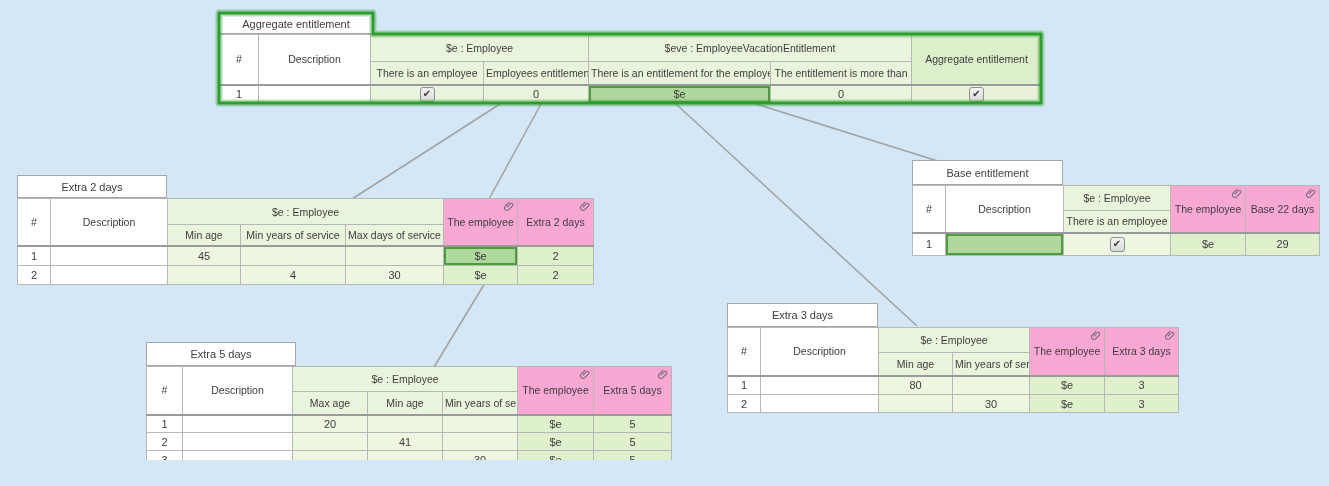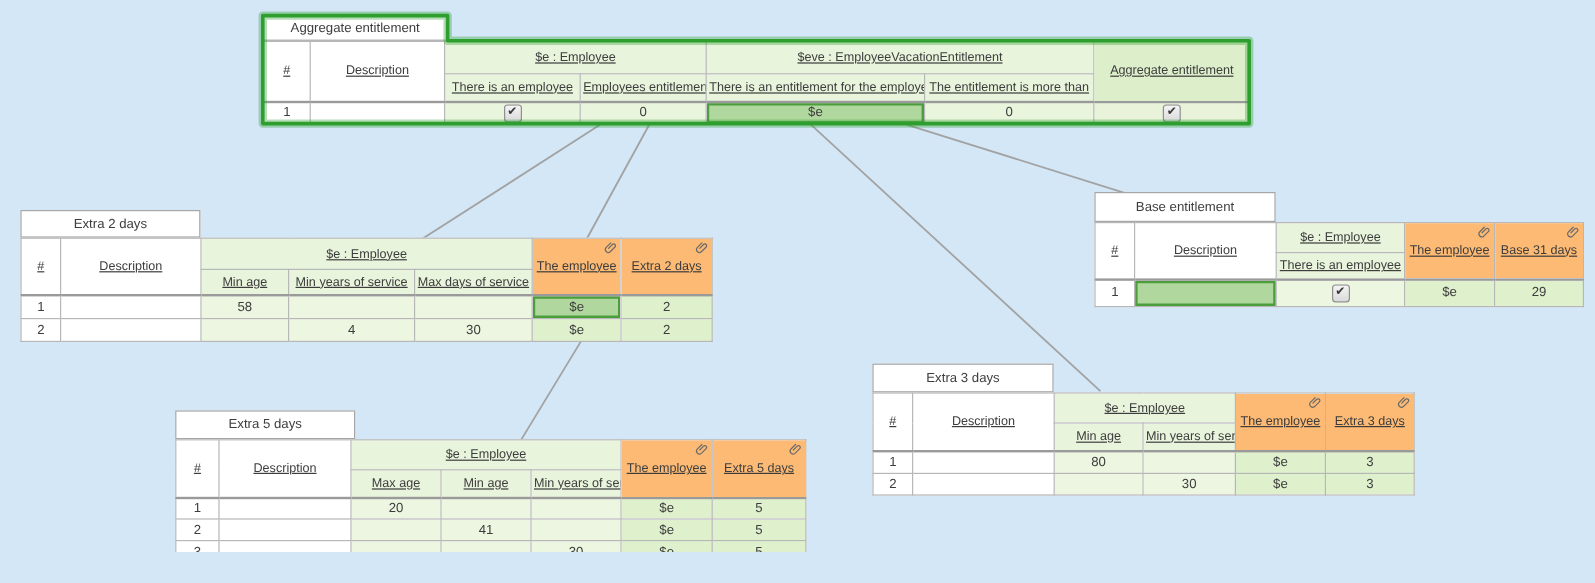--- a/index.html
+++ b/index.html
@@ -6,25 +6,25 @@
   body{background:#d3e7f6;font-family:"Liberation Sans",sans-serif;}
   #stage{position:relative;width:1329px;height:460px;overflow:hidden;background:#d3e7f6;}
   #wires{position:absolute;left:0;top:0;z-index:0;}
   #outline-layer{position:absolute;left:0;top:0;z-index:3;pointer-events:none;}
   .tab{position:absolute;background:#ffffff;border:1px solid #a6a6a6;box-sizing:border-box;
        display:flex;align-items:center;justify-content:center;font-size:11px;color:#3d3d3d;z-index:2;}
   table.dtable{position:absolute;border-collapse:collapse;table-layout:fixed;z-index:1;
        font-size:11px;color:#3d3d3d;background:#ffffff;border:1px solid #9c9c9c;}
   .dtable th,.dtable td{border:1px solid #b7b7b7;text-align:center;vertical-align:middle;
        padding:0 2px;overflow:hidden;white-space:nowrap;box-sizing:border-box;font-weight:normal;}
-  .dtable th{font-size:10.5px;text-decoration:underline;}
+  .dtable th{font-size:10.5px;}
   th.plain,td.plain{background:#ffffff;}
   th.group,th.cond{background:#e9f4dc;}
   td.cond{background:#edf6e1;}
-  th.result{background:#fdba74;position:relative;}
+  th.result{background:#f9a8d4;position:relative;}
   th.result.nopaper{background:#ddeeca;}
   td.result{background:#dff0cd;}
   #tbl-aggregate-entitlement td.result{background:#e8f3da;}
   #tbl-aggregate-entitlement td.cond{background:#eaf5de;}
   .dtable tbody tr:first-child td{border-top:2px solid #9a9a9a;}
   td.sel{background:#b0d89e !important;box-shadow:inset 0 0 0 2px #4b9e3b;}
   .clip{position:absolute;top:2px;right:3px;width:11px;height:11px;}
   .cb{display:inline-block;width:13px;height:13px;background:linear-gradient(#f4f4f4,#dadada);
       border:1px solid #8f8f8f;border-radius:3px;font-size:10px;line-height:12px;color:#3a3a3a;
       vertical-align:middle;}
@@ -112,21 +112,21 @@
         <tr style="height: 21px;">
           <th class="cond">Min age</th>
           <th class="cond">Min years of service</th>
           <th class="cond">Max days of service</th>
         </tr>
       </thead>
       <tbody>
         <tr style="height: 20px;">
           <td class="plain">1</td>
           <td class="plain"></td>
-          <td class="cond">58</td>
+          <td class="cond">45</td>
           <td class="cond"></td>
           <td class="cond"></td>
           <td class="result sel">$e</td>
           <td class="result">2</td>
         </tr>
         <tr style="height: 19px;">
           <td class="plain">2</td>
           <td class="plain"></td>
           <td class="cond"></td>
           <td class="cond">4</td>
@@ -150,21 +150,21 @@
       <thead>
         <tr style="height: 25px;">
           <th class="plain" rowspan="2">#</th>
           <th class="plain" rowspan="2">Description</th>
           <th class="group" colspan="1">$e : Employee</th>
           <th class="result" rowspan="2"><svg viewBox="0 0 12 12" class="clip">
               <path d="M4.5 6.5 L8 3 a1.6 1.6 0 0 1 2.3 2.3 L6 9.6 a2.7 2.7 0 0 1 -3.8 -3.8 L6.5 1.5" fill="none" stroke="#6a6a6a" stroke-width="1.1" stroke-linecap="round"></path>
             </svg><span class="rlabel">The employee</span></th>
           <th class="result" rowspan="2"><svg viewBox="0 0 12 12" class="clip">
               <path d="M4.5 6.5 L8 3 a1.6 1.6 0 0 1 2.3 2.3 L6 9.6 a2.7 2.7 0 0 1 -3.8 -3.8 L6.5 1.5" fill="none" stroke="#6a6a6a" stroke-width="1.1" stroke-linecap="round"></path>
-            </svg><span class="rlabel">Base 31 days</span></th>
+            </svg><span class="rlabel">Base 22 days</span></th>
         </tr>
         <tr style="height: 22px;">
           <th class="cond">There is an employee</th>
         </tr>
       </thead>
       <tbody>
         <tr style="height: 23px;">
           <td class="plain">1</td>
           <td class="plain sel"></td>
           <td class="cond"><span class="cb">✔</span></td>

